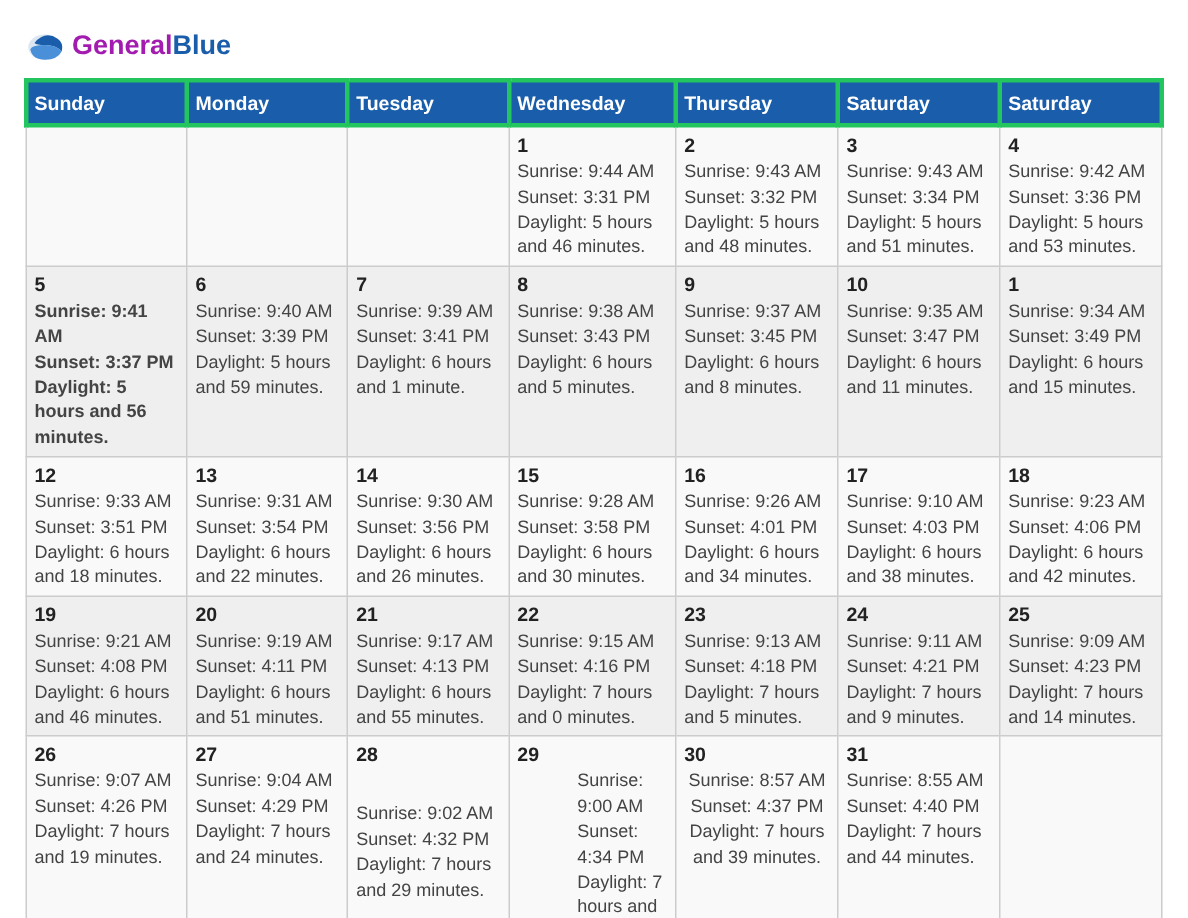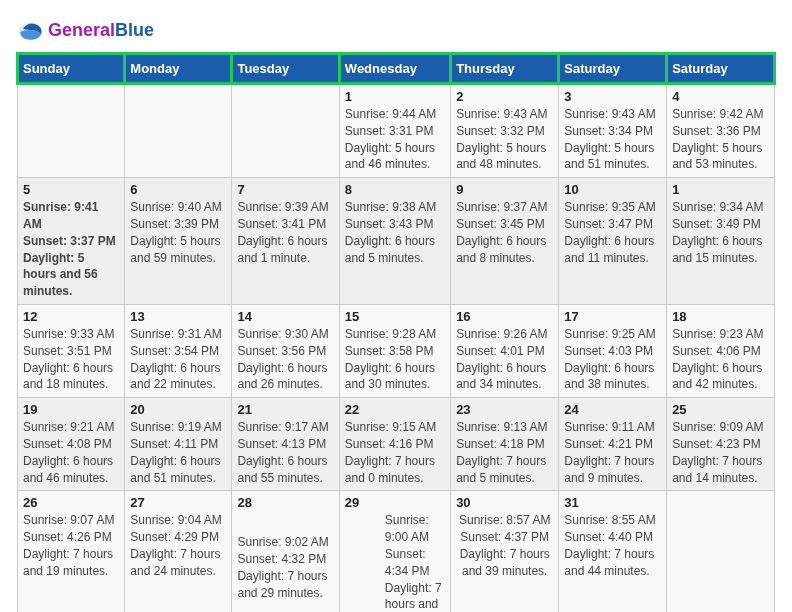--- a/index.html
+++ b/index.html
@@ -219,21 +219,21 @@
 Daylight: 6 hours and 30 minutes.</div>
         </td>
         <td>
           <span class="day-number">16</span>
           <div class="day-detail" style="white-space: pre-line;">Sunrise: 9:26 AM
 Sunset: 4:01 PM
 Daylight: 6 hours and 34 minutes.</div>
         </td>
         <td>
           <span class="day-number">17</span>
-          <div class="day-detail" style="white-space: pre-line;">Sunrise: 9:25 AM
+          <div class="day-detail" style="white-space: pre-line;">Sunrise: 9:10 AM
 Sunset: 4:03 PM
 Daylight: 6 hours and 38 minutes.</div>
         </td>
         <td>
           <span class="day-number">18</span>
           <div class="day-detail" style="white-space: pre-line;">Sunrise: 9:23 AM
 Sunset: 4:06 PM
 Daylight: 6 hours and 42 minutes.</div>
         </td>
       </tr>

